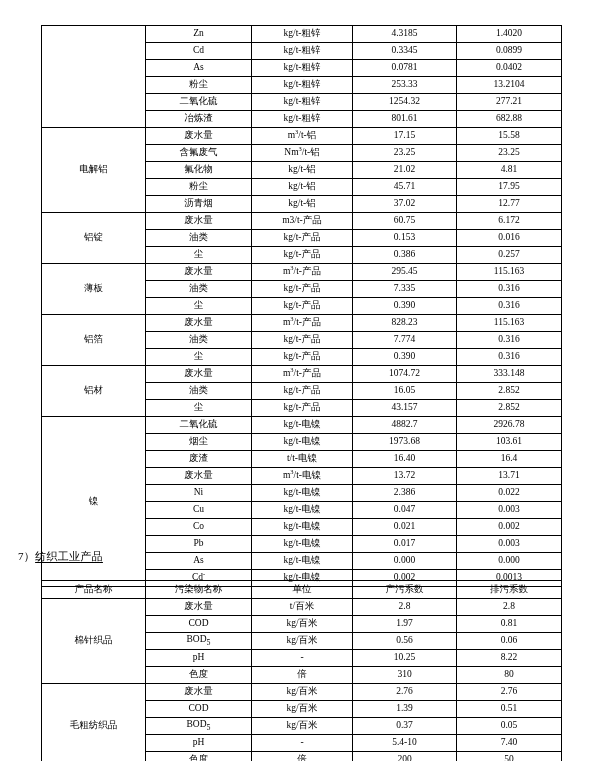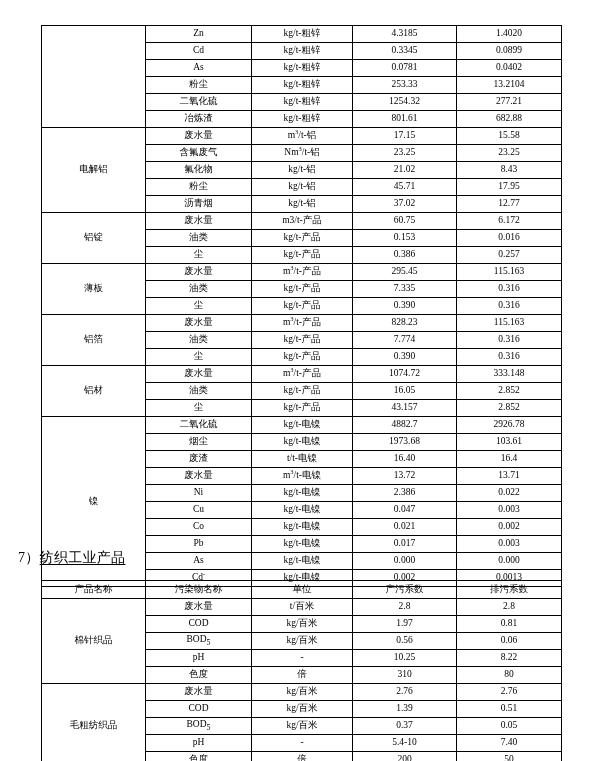--- a/index.html
+++ b/index.html
@@ -68,21 +68,21 @@
 
   .cat-cell {
     font-size: 9.5px;
   }
   .empty-cat { }
 
   .section-heading {
     position: absolute;
     left: 18px;
     top: 549px;
-    font-size: 14px;
+    font-size: 11px;
     letter-spacing: 0.3px;
     white-space: nowrap;
   }
   .section-heading .num {
     font-family: "Liberation Serif", serif;
   }
   .section-heading .underlined {
     text-decoration: underline;
     text-underline-offset: 2px;
   }
@@ -150,21 +150,21 @@
         <tr>
           <td>含氟废气</td>
           <td>Nm<sup>3</sup>/t-铝</td>
           <td>23.25</td>
           <td>23.25</td>
         </tr>
         <tr>
           <td>氟化物</td>
           <td>kg/t-铝</td>
           <td>21.02</td>
-          <td>8.43</td>
+          <td>4.81</td>
         </tr>
         <tr>
           <td>粉尘</td>
           <td>kg/t-铝</td>
           <td>45.71</td>
           <td>17.95</td>
         </tr>
         <tr>
           <td>沥青烟</td>
           <td>kg/t-铝</td>

